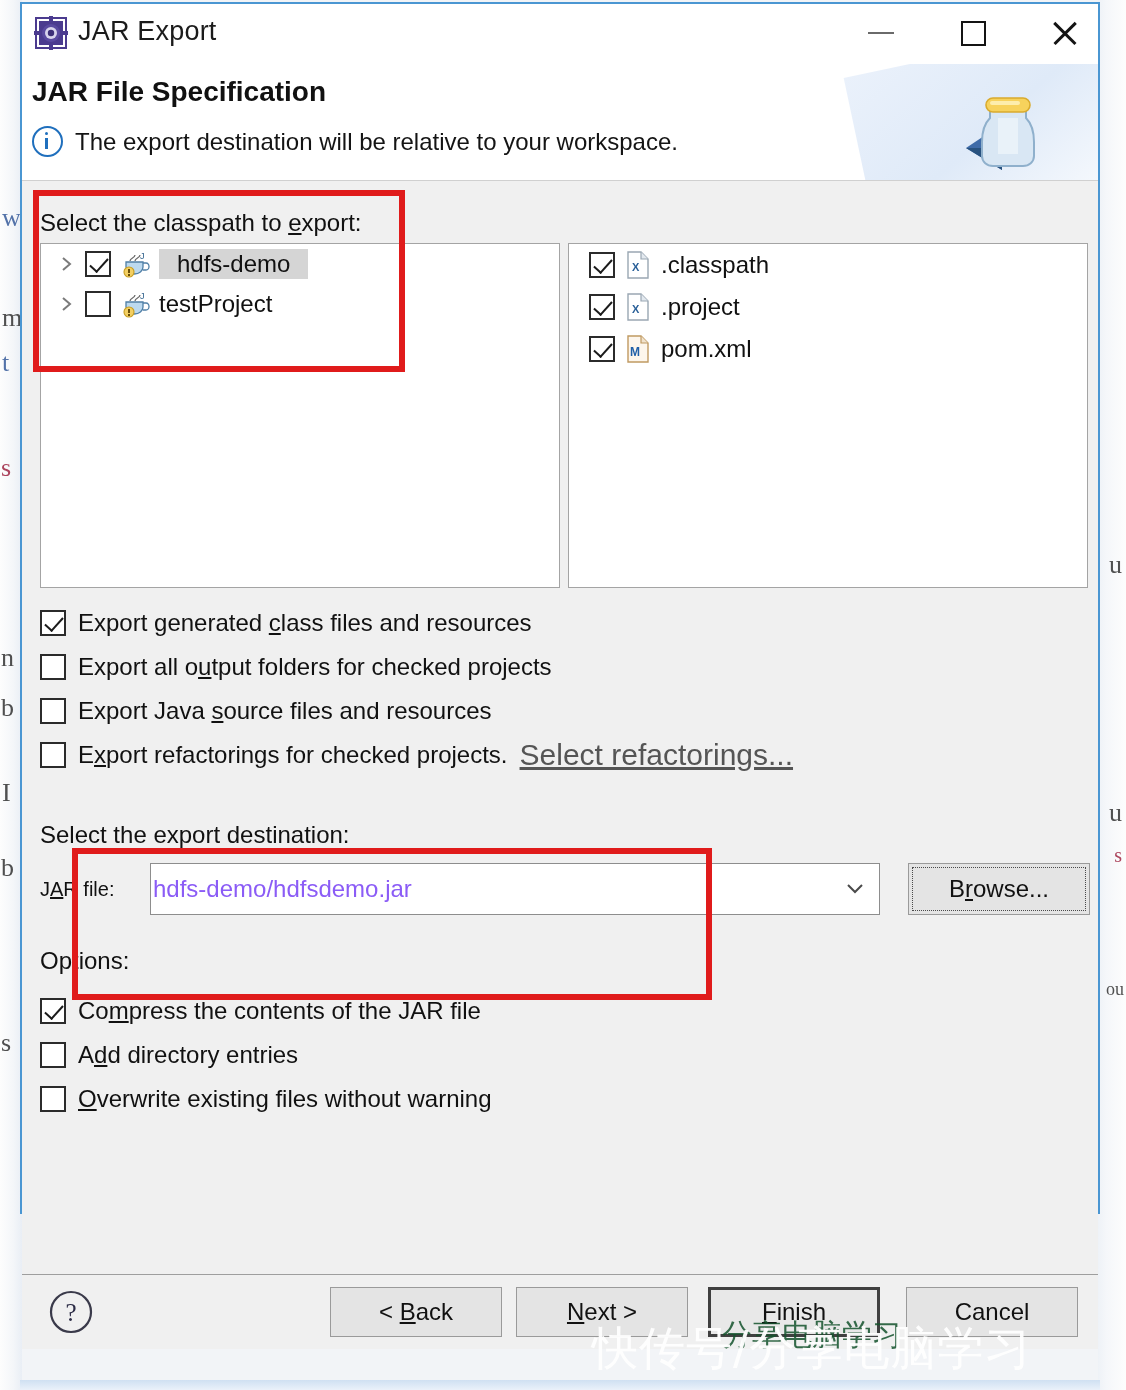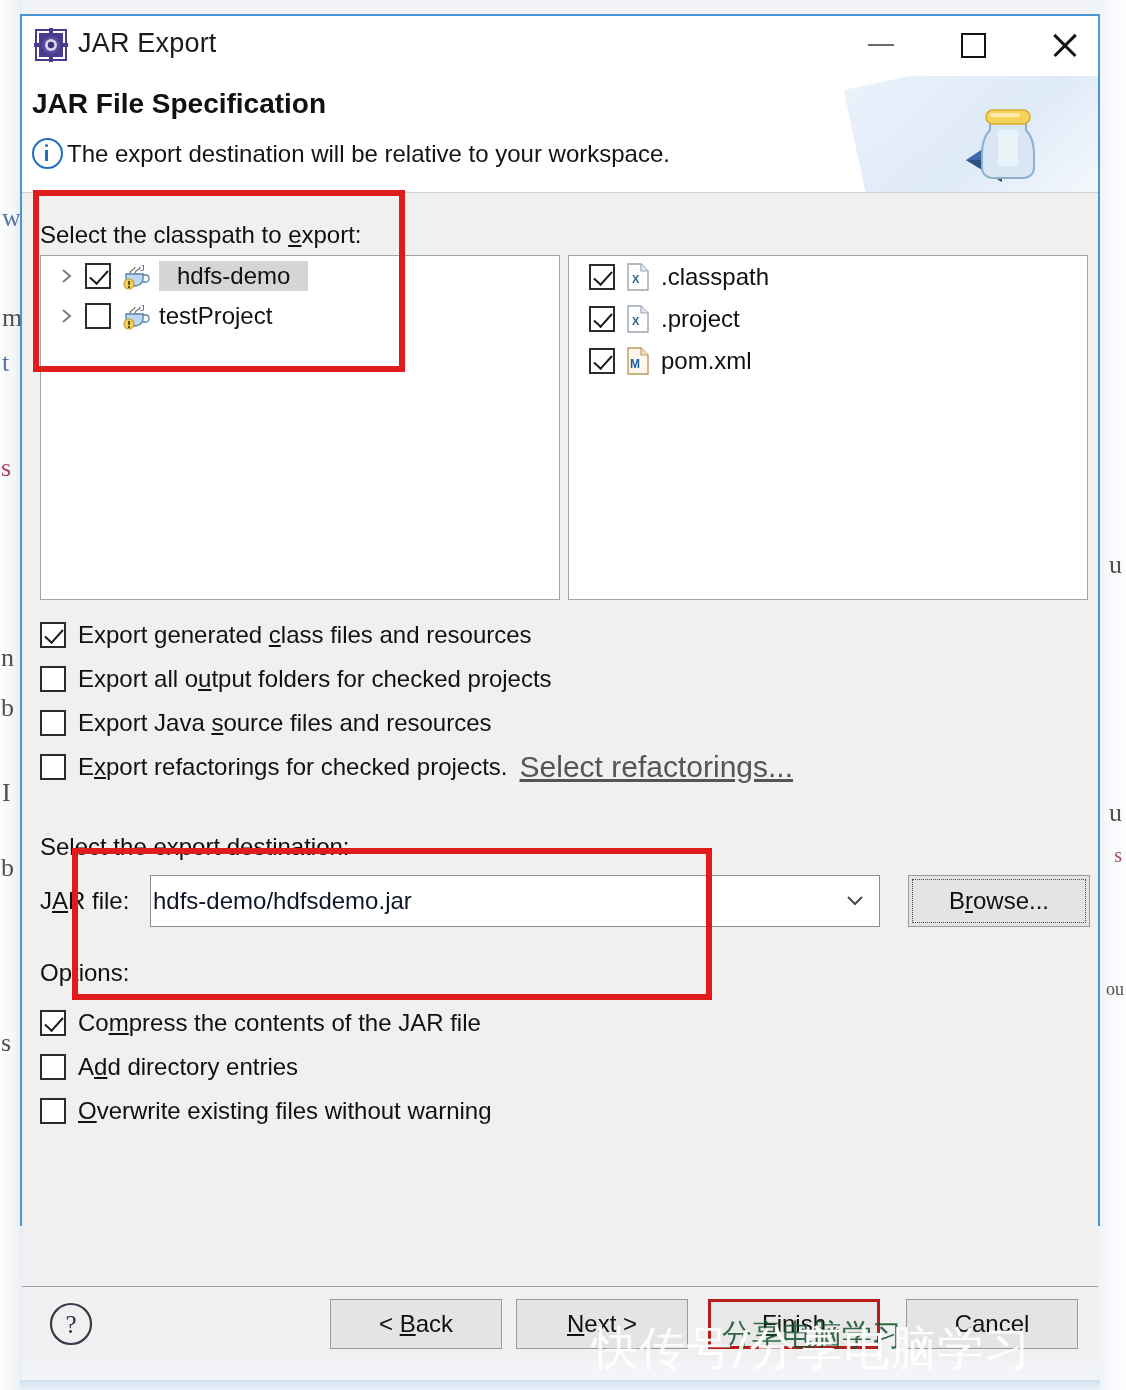--- a/index.html
+++ b/index.html
@@ -17,21 +17,21 @@
     background:linear-gradient(to right,#fdfdfd 0%,#f4f6f9 60%,#e9eef5 100%);}
   #bg-right-strip{position:absolute;right:0;top:0;width:28px;height:1390px;
     background:linear-gradient(to left,#fdfdfd 0%,#f5f7fa 70%,#eef2f7 100%);}
   .bgtxt{position:absolute;font-family:"Liberation Serif",serif;color:#2b2b2b;
     font-size:26px;line-height:1;user-select:none;opacity:.82;}
   .bgtxt.blue{color:#2f5597;}
   .bgtxt.red{color:#9b1c3a;}
 
   
   #dialog{
-    position:absolute;left:20px;top:14px;width:1080px;height:1212px;
+    position:absolute;left:20px;top:2px;width:1080px;height:1212px;
     background:#f0f0f0;
     border:2px solid #4a96d2;
     box-sizing:border-box;
   }
 
   
   #titlebar{position:relative;height:60px;background:#ffffff;}
   #title-icon{position:absolute;left:12px;top:12px;width:34px;height:34px;}
   #title-text{position:absolute;left:56px;top:12px;font-size:27px;color:#1b1b1b;
     font-family:"Liberation Sans",sans-serif;letter-spacing:.2px;}
@@ -47,21 +47,21 @@
     width:30px;height:2.6px;background:#141414;}
   #btn-close .gl:before{transform:rotate(45deg);}
   #btn-close .gl:after{transform:rotate(-45deg);}
 
   
   #banner{position:relative;height:116px;background:#ffffff;overflow:hidden;}
   #banner-wash{position:absolute;right:0;top:-40px;width:260px;height:200px;
     background:linear-gradient(150deg,#eaf1fb 0%,#dfeaf8 45%,#ffffff 100%);
     transform:rotate(-12deg);transform-origin:top right;}
   #banner-title{position:absolute;left:10px;top:12px;font-size:28px;font-weight:bold;color:#111;}
-  #banner-msgrow{position:absolute;left:10px;top:62px;display:flex;align-items:center;gap:4px;}
+  #banner-msgrow{position:absolute;left:10px;top:62px;display:flex;align-items:center;gap:12px;}
   #info-icon{width:27px;height:27px;border:2px solid #1f6fbd;border-radius:50%;
     position:relative;flex:none;}
   #info-icon:before{content:"";position:absolute;left:11px;top:4px;width:3px;height:3px;
     border-radius:50%;background:#1f6fbd;}
   #info-icon:after{content:"";position:absolute;left:11px;top:10px;width:3px;height:11px;background:#1f6fbd;}
   #banner-msg{font-size:24px;color:#141414;}
   #banner-jar{position:absolute;right:42px;top:14px;width:96px;height:96px;}
 
   #hdr-rule{height:1px;background:#d0d0d0;}
 
@@ -93,24 +93,24 @@
   #opts1{position:absolute;left:18px;top:420px;}
   #opts2{position:absolute;left:18px;top:808px;}
   .optrow{display:flex;align-items:center;height:44px;}
   .optrow .cb{margin-right:12px;}
   .optlabel{font-size:24px;color:#111;white-space:nowrap;}
   .linklabel{font-size:30px;color:#555;text-decoration:underline;margin-left:12px;white-space:nowrap;}
 
   
   #lbl-dest{position:absolute;left:18px;top:640px;font-size:24px;color:#111;}
   #dest-row{position:absolute;left:18px;top:682px;display:flex;align-items:center;}
-  #lbl-jarfile{font-size:24px;color:#111;width:110px;flex:none;}
+  #lbl-jarfile{font-size:20px;color:#111;width:110px;flex:none;}
   #jar-combo{position:relative;width:730px;height:52px;background:#fff;border:1px solid #8d8d8d;
     box-sizing:border-box;display:flex;align-items:center;}
-  #jar-input{border:none;outline:none;background:transparent;font-size:24px;color:#0f172a;
+  #jar-input{border:none;outline:none;background:transparent;font-size:24px;color:#8b5cf6;
     font-family:"Liberation Sans",sans-serif;width:640px;height:46px;}
   #jar-arrow{position:absolute;right:14px;top:15px;width:20px;height:20px;}
   #btn-browse{margin-left:28px;width:182px;height:52px;background:#e4e4e4;
     border:1px solid #9a9a9a;box-sizing:border-box;position:relative;
     display:flex;align-items:center;justify-content:center;font-size:24px;color:#111;
     font-family:"Liberation Sans",sans-serif;cursor:default;}
   #btn-browse .focusring{position:absolute;inset:3px;border:1.6px dotted #4a4a4a;}
 
   #lbl-options{position:absolute;left:18px;top:766px;font-size:24px;color:#111;}
 
@@ -120,21 +120,21 @@
   
   #foot-rule{height:1px;background:#9e9e9e;}
   #footer{position:relative;height:74px;background:#f0f0f0;}
   #help-icon{position:absolute;left:26px;top:14px;width:46px;height:46px;}
   .dlgbtn{position:absolute;top:12px;height:50px;width:172px;background:#e4e4e4;
     border:1px solid #9a9a9a;box-sizing:border-box;display:flex;align-items:center;
     justify-content:center;font-size:24px;color:#111;cursor:default;
     font-family:"Liberation Sans",sans-serif;}
   #btn-back{left:308px;}
   #btn-next{left:494px;}
-  #btn-finish{left:686px;border:3px solid #b91c1c;background:#e8e8e8;}
+  #btn-finish{left:686px;border:3px solid #404040;background:#e8e8e8;}
   #btn-cancel{left:884px;}
 
   
   #watermark{position:absolute;left:592px;top:1318px;font-size:46px;color:#ffffff;
     font-family:"DejaVu Sans",sans-serif;white-space:nowrap;opacity:.96;
     letter-spacing:1px;pointer-events:none;}
   #watermark-dark{position:absolute;left:722px;top:1315px;font-size:30px;color:#14532d;
     font-family:"DejaVu Sans",sans-serif;white-space:nowrap;opacity:.85;pointer-events:none;}
   #bottom-glow{position:absolute;left:20px;bottom:0;width:1080px;height:10px;
     background:linear-gradient(to bottom,#cfe0f2,#eaf1fa);}

